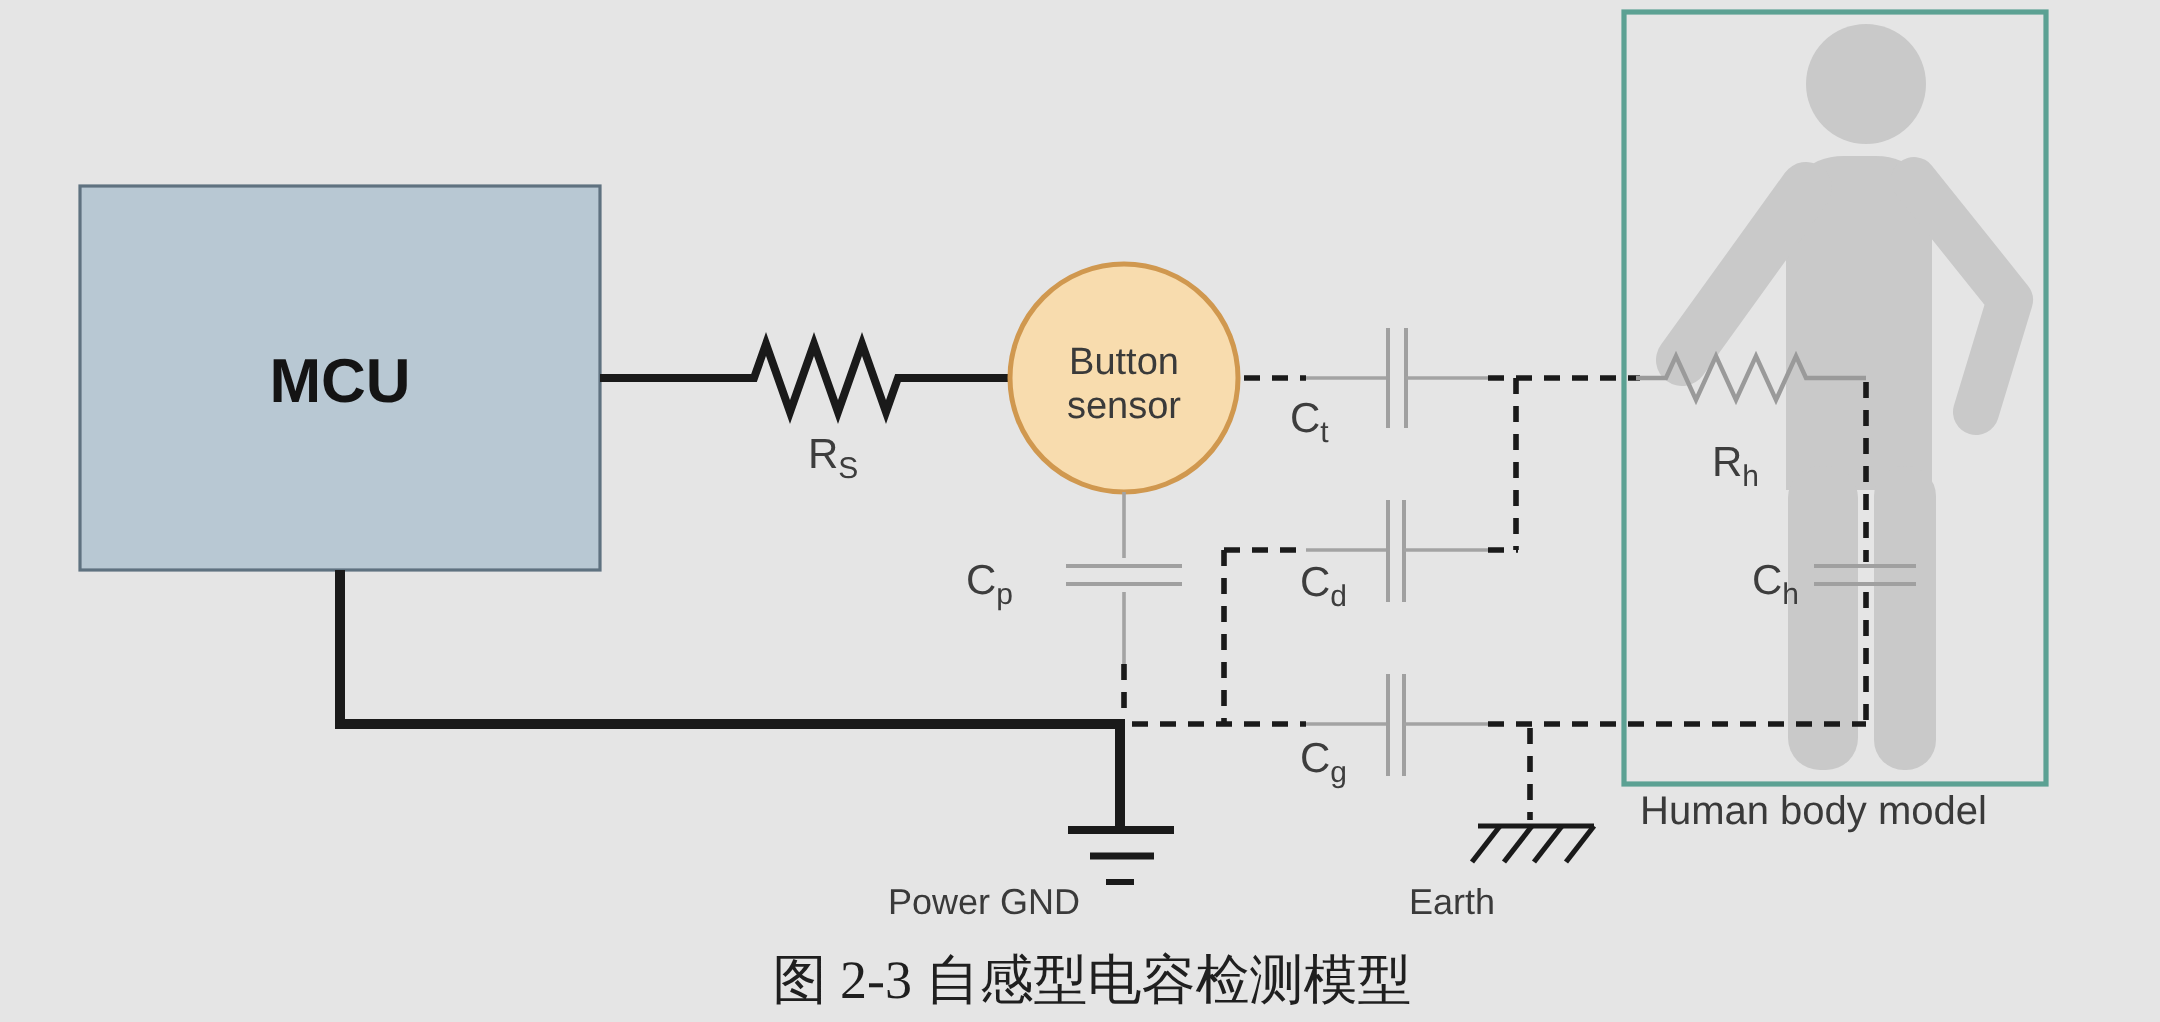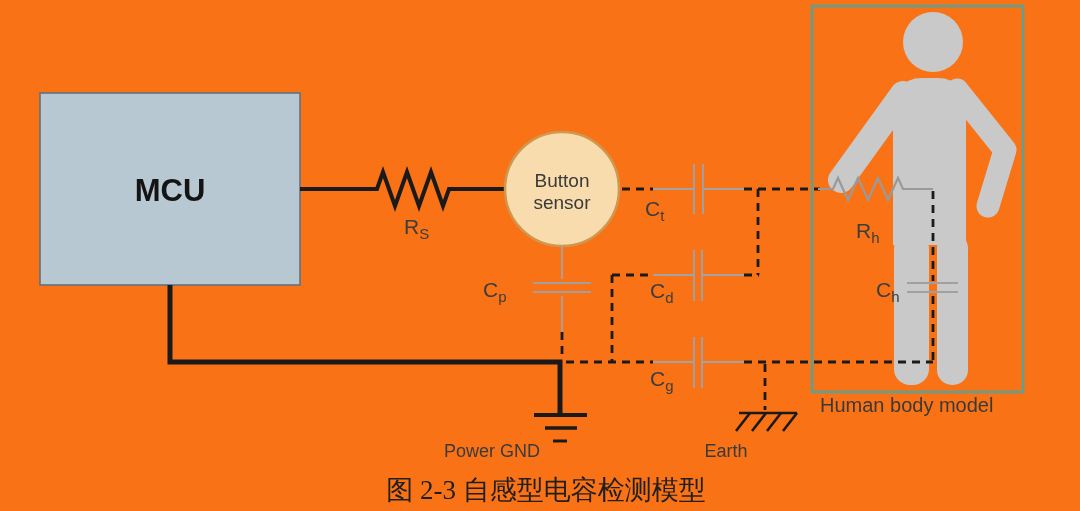--- a/index.html
+++ b/index.html
@@ -1,16 +1,16 @@
 <!DOCTYPE html>
 <html><head>
 <meta charset="utf-8">
 <style>
   html,body{margin:0;padding:0;background:#ffffff;}
-  #stage{position:relative;width:1080px;height:511px;background:#f97316;overflow:hidden;
+  #stage{position:relative;width:1080px;height:511px;background:#e5e5e5;overflow:hidden;
          font-family:"Liberation Sans",sans-serif;}
   svg{position:absolute;left:0;top:0;}
   text{fill:#3d3d3d;}
   .comp-label{font-size:21px;fill:#3d3d3d;}
   .comp-label .sub{font-size:15px;}
   .mcu-label{font-size:31px;font-weight:bold;fill:#141414;}
   .sensor-label{font-size:19px;fill:#3a3a3a;}
   .gnd-label{font-size:18px;fill:#3a3a3a;}
   .hbm-label{font-size:20px;fill:#3a3a3a;}
   .caption{font-size:27px;fill:#1f1f1f;font-family:"Liberation Serif","DejaVu Serif",serif;}

